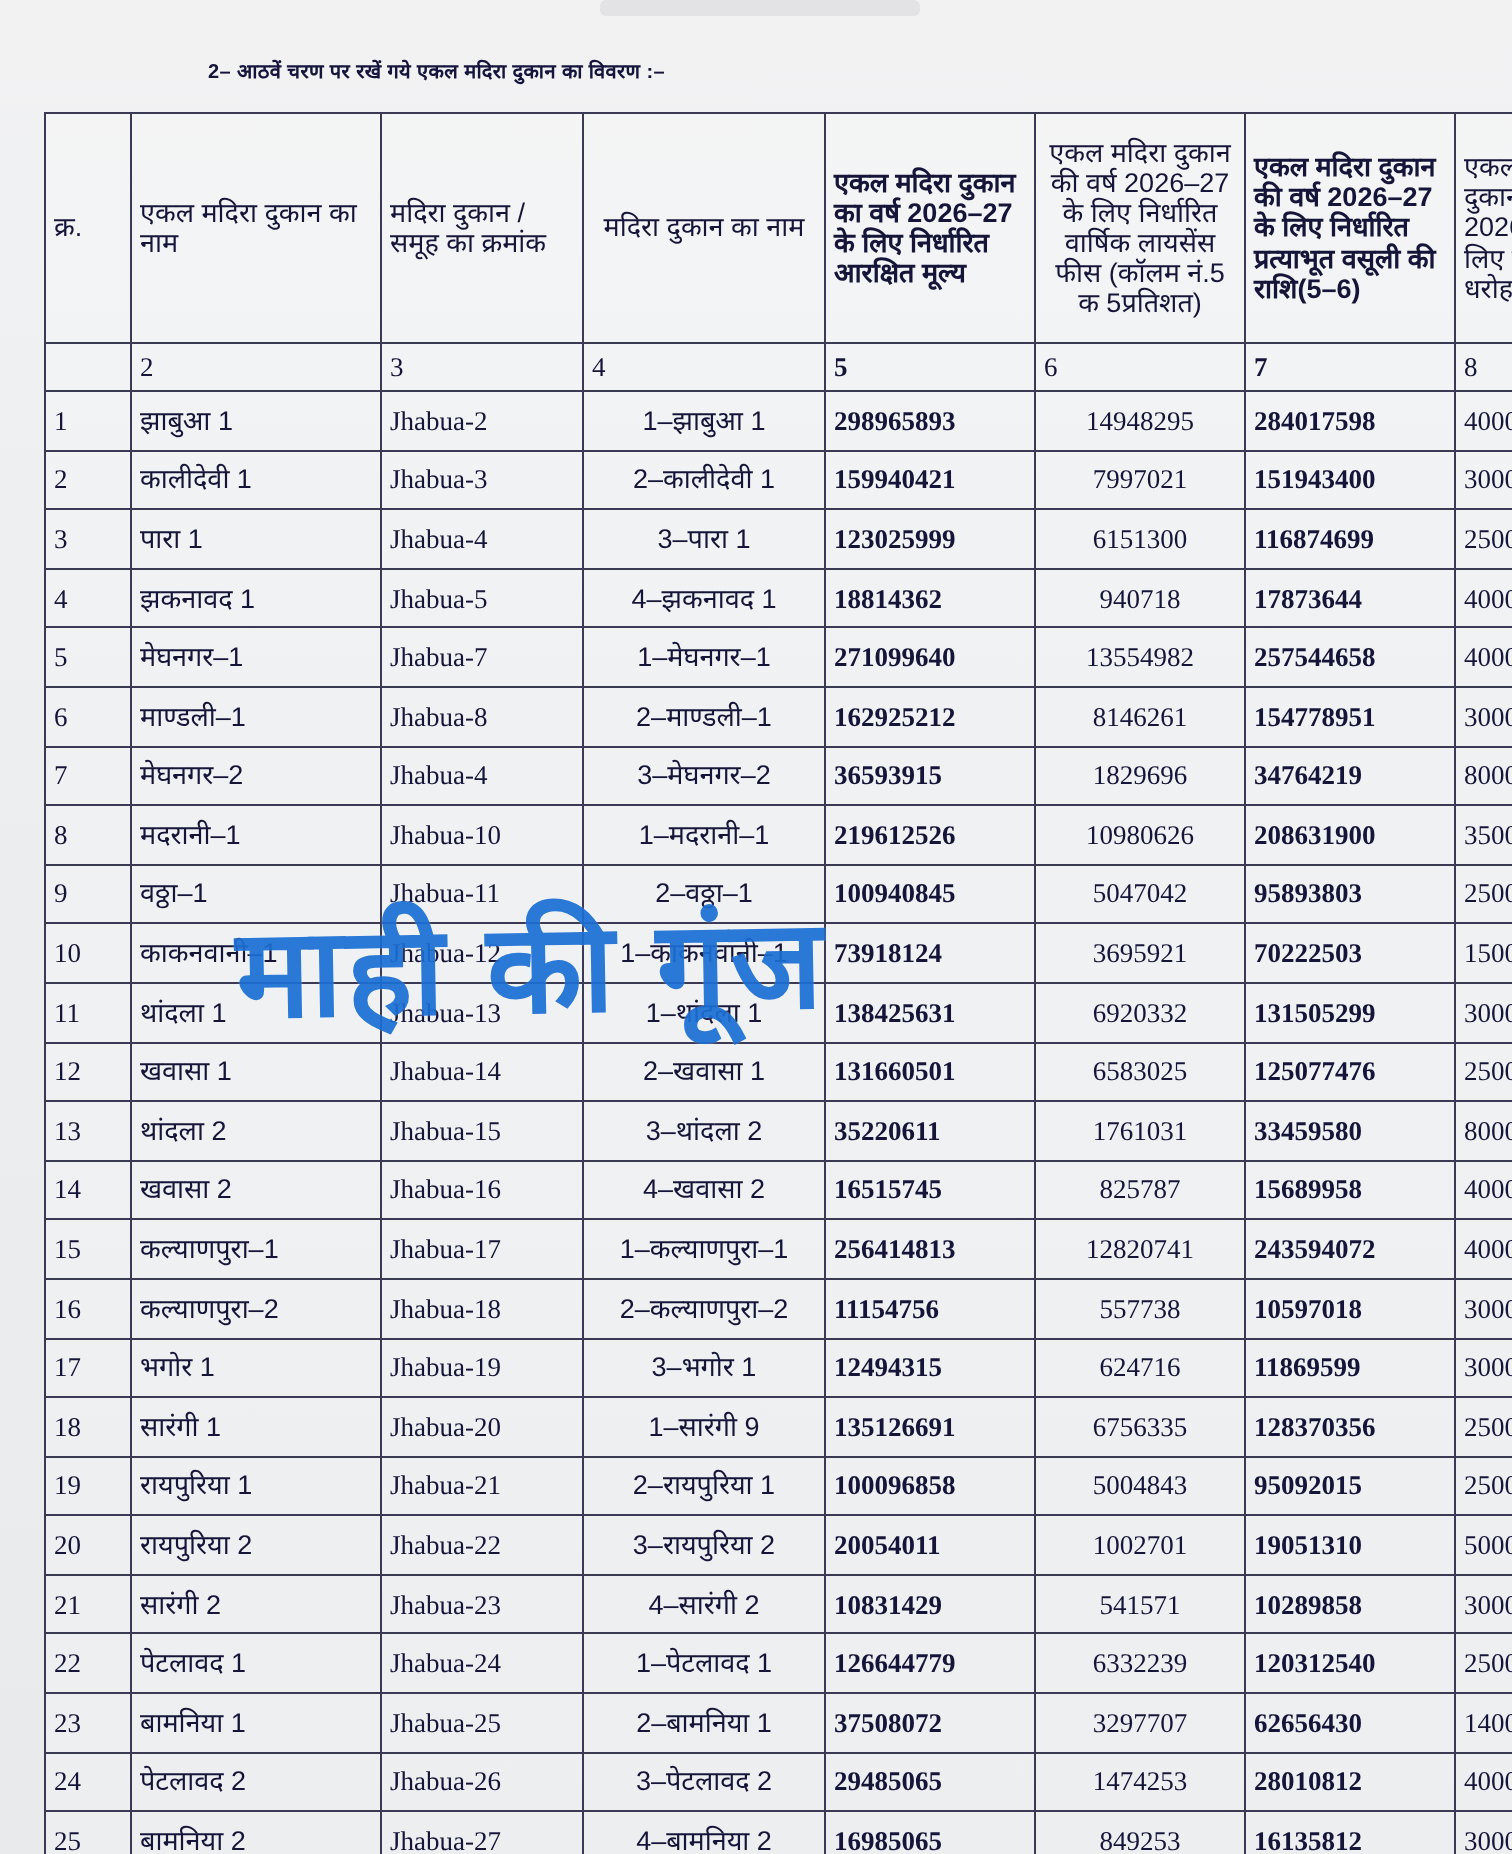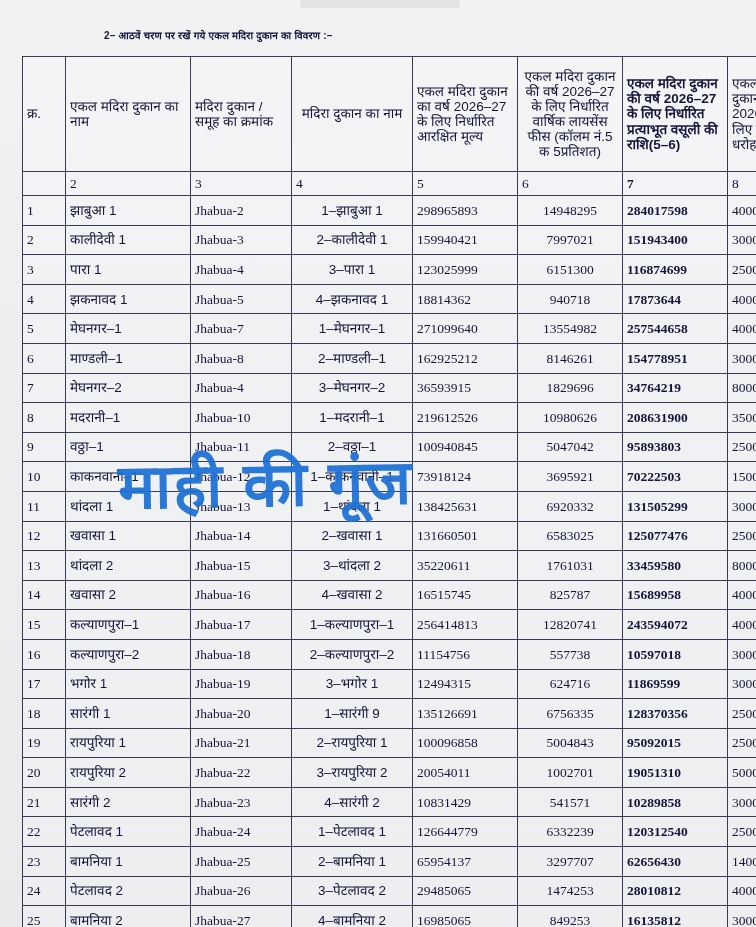--- a/index.html
+++ b/index.html
@@ -66,21 +66,21 @@
     padding: 0 5px;
     text-align: left;
   }
   tbody.body td {
     height: 24.6px;
   }
   .c-sn { width: 34px; text-align: left; padding-left: 7px; margin-left: 38px; }
   .c-shop { width: 116px; text-align: left; padding-left: 8px; }
   .c-group { width: 92px; text-align: left; padding-left: 7px; }
   .c-name { width: 112px; text-align: center; padding-left: 7px; }
-  .c-val { width: 96px; text-align: left; padding-left: 7px; }
+  .c-val { width: 96px; text-align: left; padding-left: 7px; font-weight: bold; }
   .c-fee { width: 96px; text-align: center; padding-left: 7px; }
   .c-est { width: 96px; text-align: left; padding-left: 7px; font-weight: bold; }
   .c-dep { width: 80px; text-align: left; padding-left: 6px; border-left: 1px solid #3a3a55;}
   .hindi { font-family: "Liberation Sans", sans-serif; font-size: 10px; }
   .num { font-family: "Liberation Serif", serif; font-size: 14px; }
   .watermark {
     position: absolute;
     left: 118px;
     top: 440px;
     font-family: "Liberation Sans", sans-serif;
@@ -361,21 +361,21 @@
             <td class="c-val num">126644779</td>
             <td class="c-fee num">6332239</td>
             <td class="c-est num">120312540</td>
             <td class="c-dep num">2500000</td>
           </tr>
           <tr>
             <td class="c-sn num">23</td>
             <td class="c-shop hindi">बामनिया 1</td>
             <td class="c-group num">Jhabua-25</td>
             <td class="c-name hindi">2–बामनिया 1</td>
-            <td class="c-val num">65954137</td>
+            <td class="c-val num">37508072</td>
             <td class="c-fee num">3297707</td>
             <td class="c-est num">62656430</td>
             <td class="c-dep num">1400000</td>
           </tr>
           <tr>
             <td class="c-sn num">24</td>
             <td class="c-shop hindi">पेटलावद 2</td>
             <td class="c-group num">Jhabua-26</td>
             <td class="c-name hindi">3–पेटलावद 2</td>
             <td class="c-val num">29485065</td>

